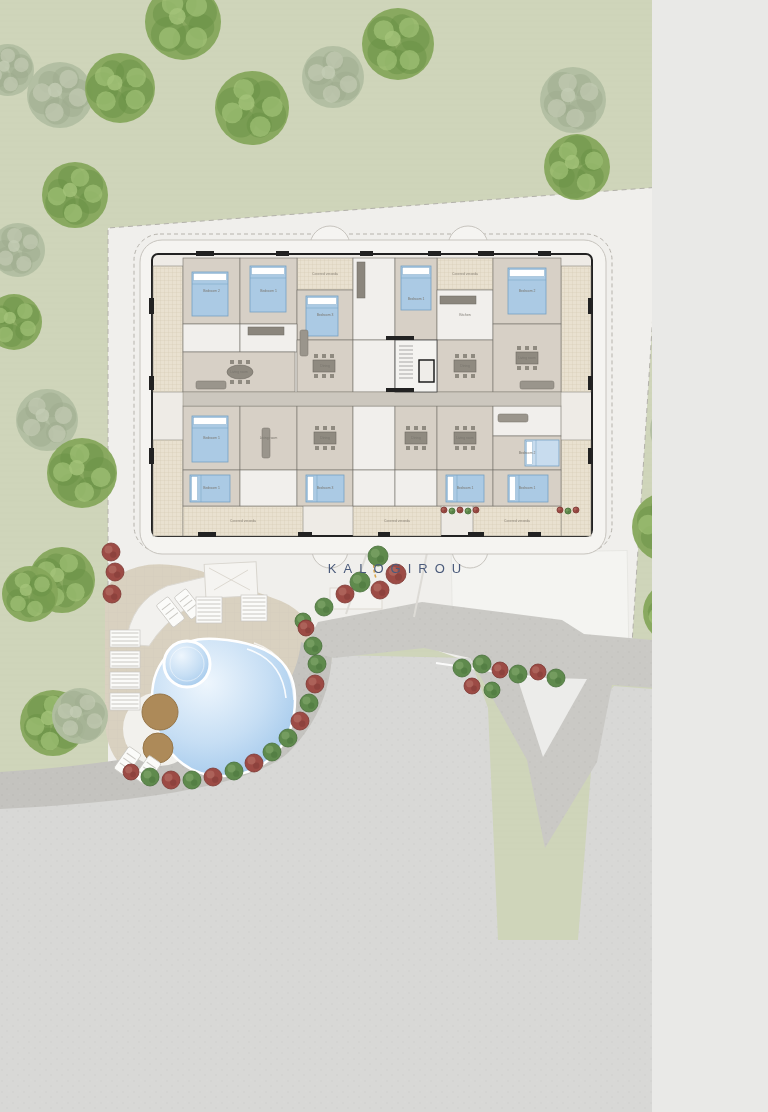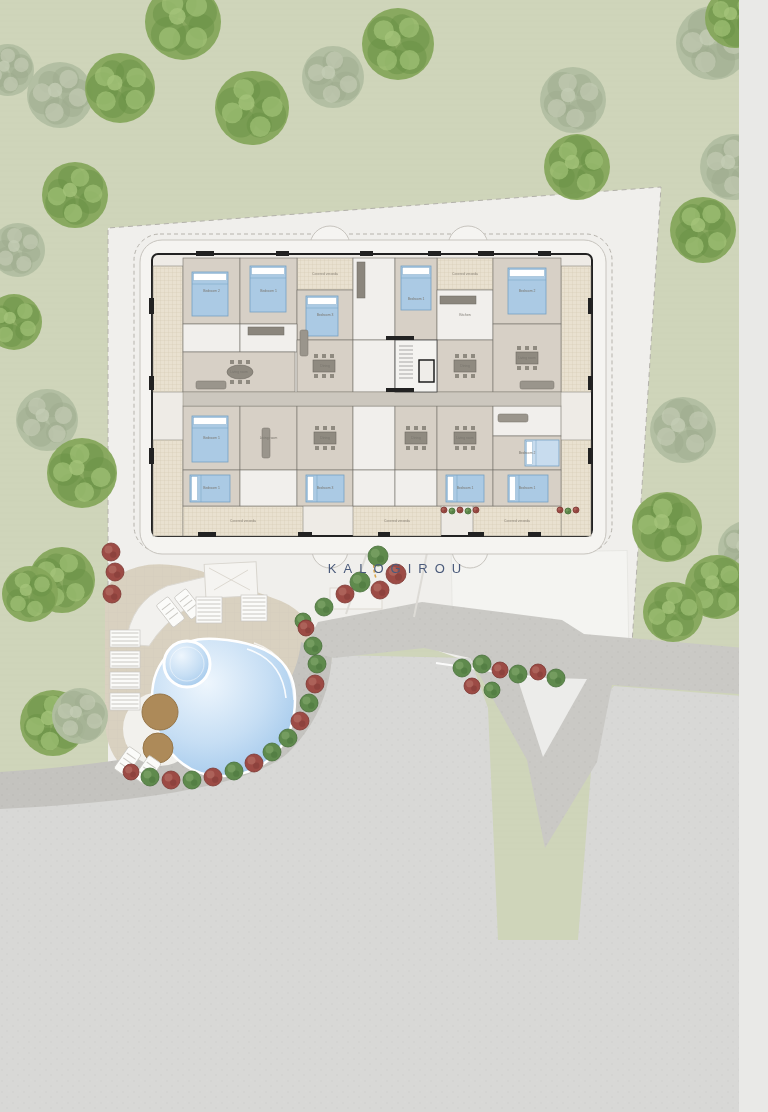--- a/index.html
+++ b/index.html
@@ -1,16 +1,16 @@
 <!DOCTYPE html>
 <html><head>
 <meta charset="utf-8">
 <style>
   html,body{margin:0;padding:0;background:#e9e9e7;}
-  .canvas{position:relative;width:739px;height:1112px;overflow:hidden;background:#cfd5ba;
+  .canvas{position:relative;width:652px;height:1112px;overflow:hidden;background:#cfd5ba;
           font-family:"Liberation Sans", sans-serif;}
   svg{position:absolute;left:0;top:0;}
   .site-label{position:absolute;left:318px;top:561px;width:160px;text-align:center;
       font-size:13px;font-weight:500;letter-spacing:7px;color:#4a5a7a;white-space:nowrap;}
 </style>
 </head>
 <body>
 
 <div class="canvas">
 <svg width="768" height="1112" viewBox="0 0 768 1112">

